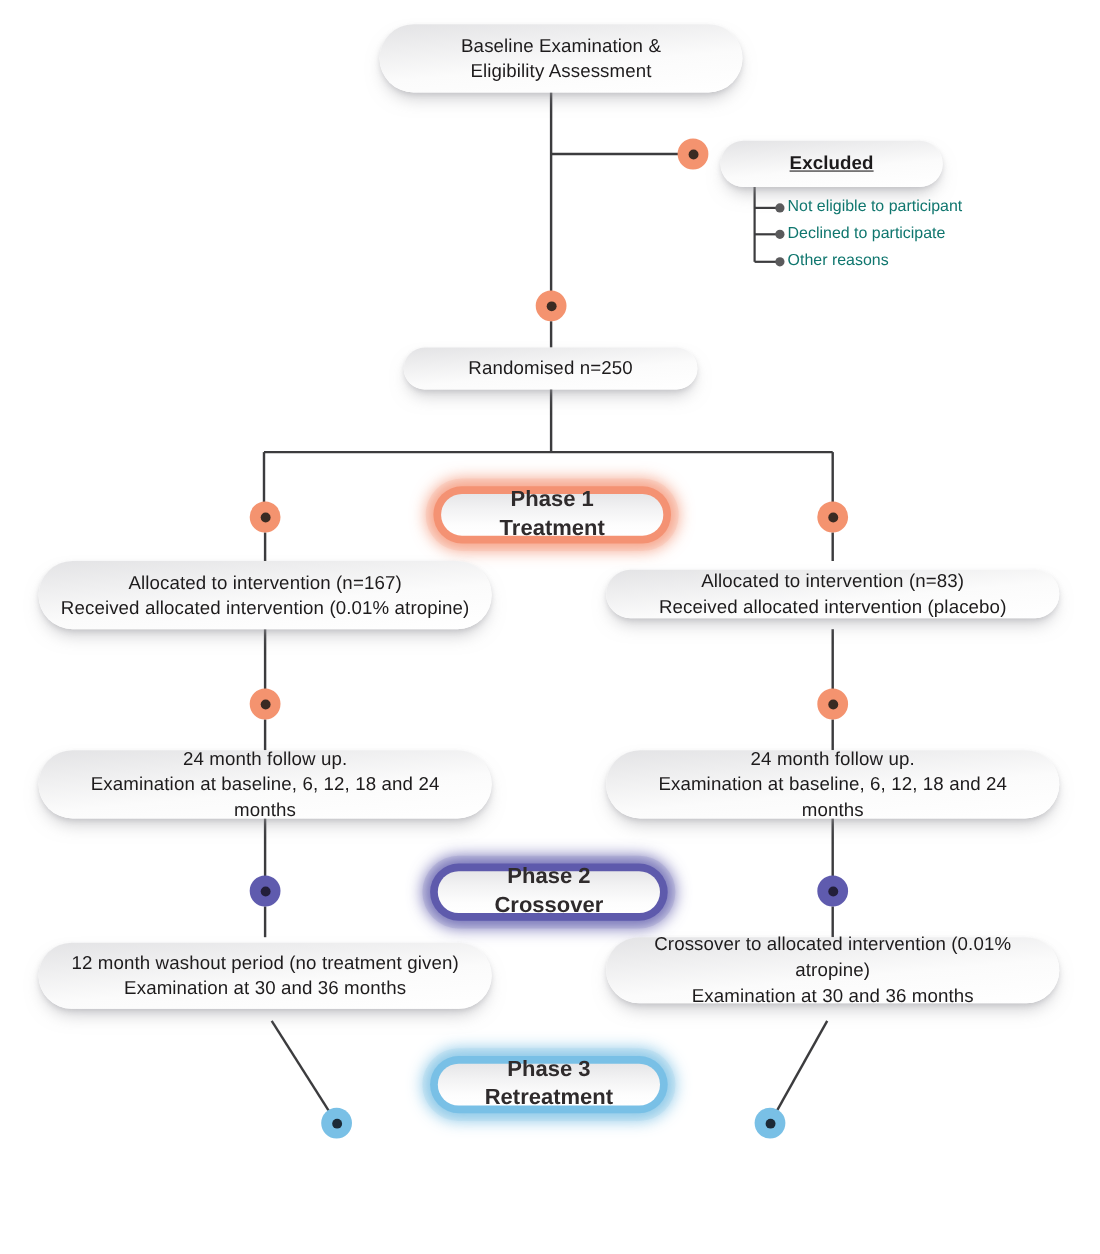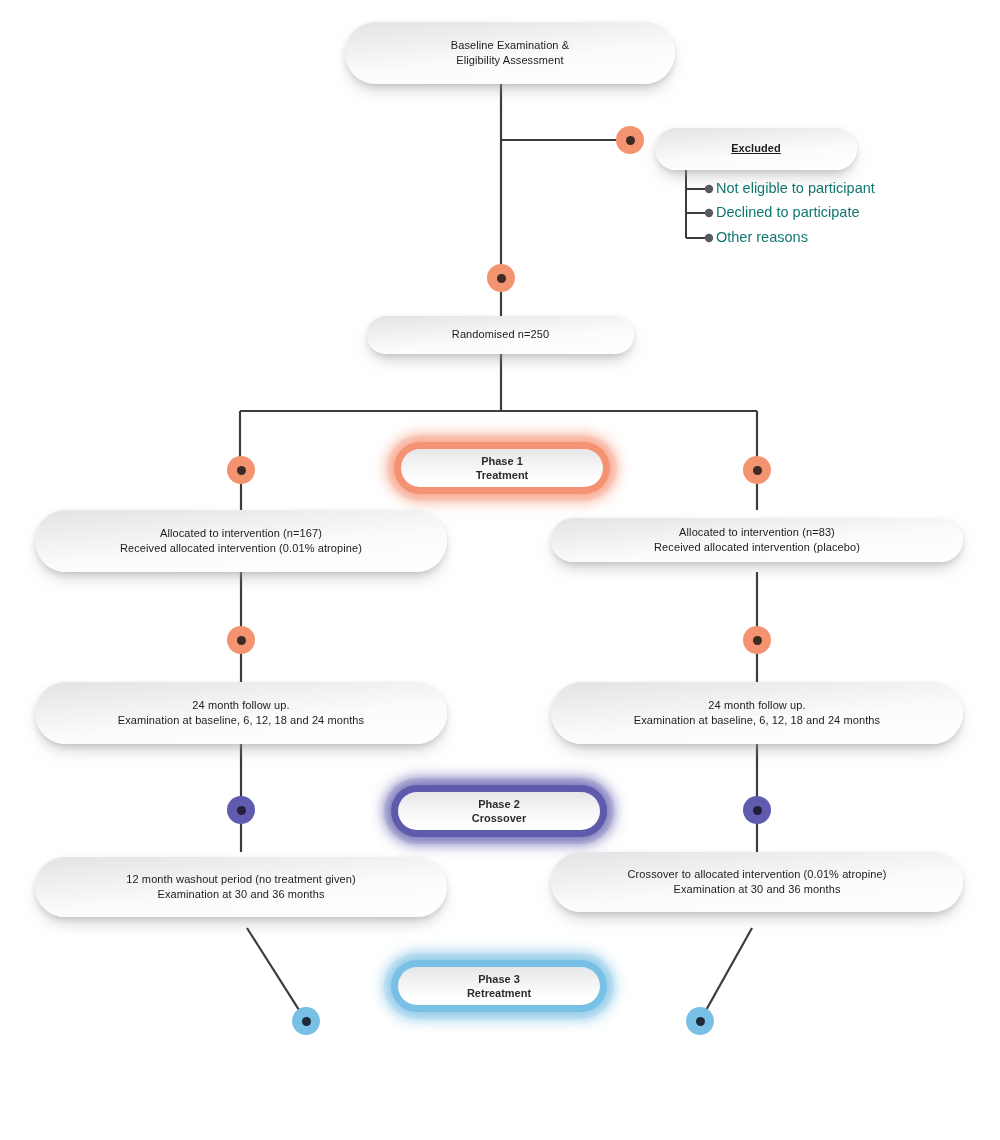--- a/index.html
+++ b/index.html
@@ -32,40 +32,40 @@
     z-index: 3;
     box-sizing: border-box;
     display: flex;
     align-items: center;
     justify-content: center;
     text-align: center;
     border-radius: 999px;
     background: linear-gradient(175deg, #e3e3e5 0%, #eeeeef 26%, #fbfbfb 58%, #ffffff 100%);
     box-shadow: 0 9px 16px -5px rgba(150,150,155,0.55),
                 0 2px 5px rgba(160,160,165,0.30);
-    font-size: 11px;
+    font-size: 17px;
     line-height: 1.38;
     letter-spacing: .1px;
     color: #1d1b1c;
     padding: 4px 18px;
   }
   .node .txt { white-space: pre-line; }
 
   
   .phase {
     position: absolute;
     z-index: 4;
     box-sizing: border-box;
     display: flex;
     align-items: center;
     justify-content: center;
     text-align: center;
     border-radius: 999px;
     font-weight: bold;
-    font-size: 11px;
+    font-size: 20px;
     line-height: 1.28;
     color: #2f2b2c;
     background: linear-gradient(180deg, #e6e6e8 0%, #f2f2f3 35%, #fdfdfd 75%, #ffffff 100%);
   }
   .phase .txt { white-space: pre-line; }
   .phase-wrap {
     position: absolute;
     z-index: 2;
     border-radius: 999px;
   }

